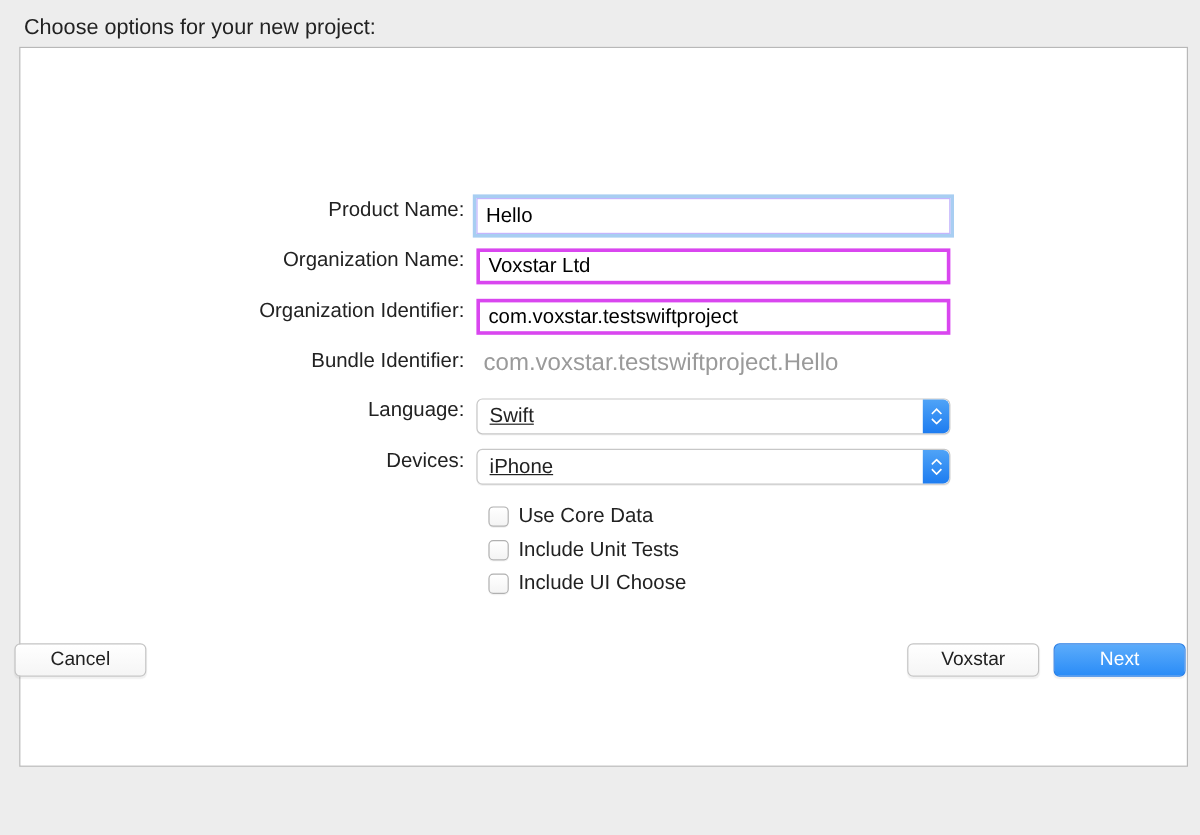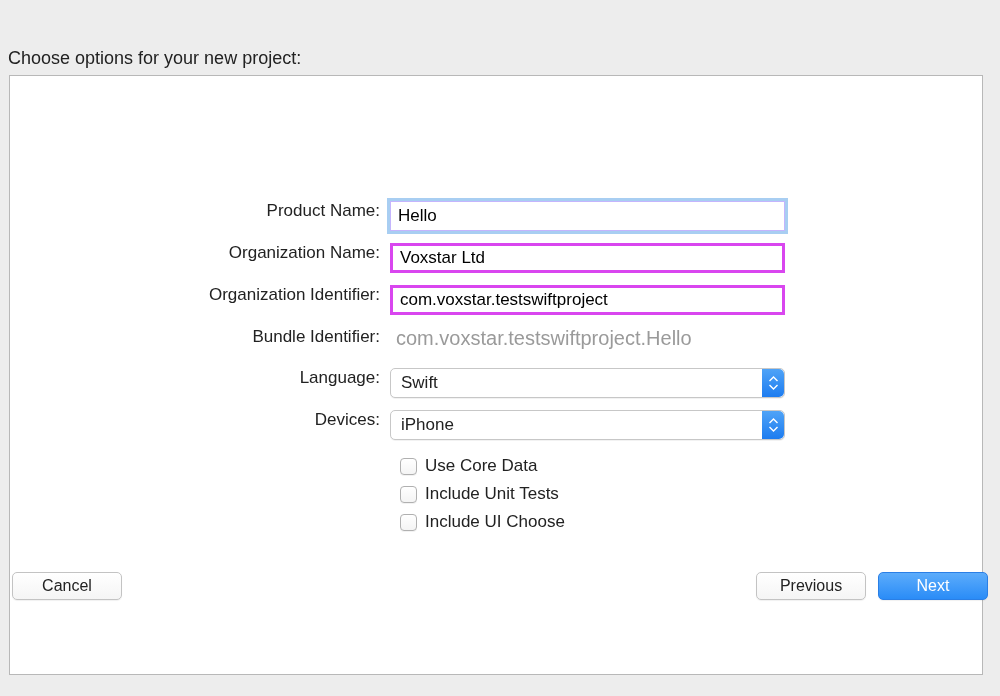--- a/index.html
+++ b/index.html
@@ -8,23 +8,22 @@
     font-size: 17px;
     color: #222;
     background: #ededed;
     width: 1000px;
     height: 696px;
     overflow: hidden;
   }
   .dialog {
     width: 1000px;
     height: 576px;
-    padding: 10px 12px 12px 4px;
+    padding: 10px 12px 12px 16px;
     position: relative;
-    margin-top: 36px;
   }
   .dialog-header {
     font-size: 18px;
     color: #222;
     padding: 2px 0 6px 4px;
   }
   .content-pane {
     background: #fff;
     border: 1px solid #b8b8b8;
     width: 974px;
@@ -67,20 +66,21 @@
     box-shadow: 0 0 0 3px #a8cef2;
   }
   .readonly-text {
     color: #9a9a9a;
     font-size: 20px;
     padding-left: 6px;
   }
   .select-wrap {
     position: relative;
     width: 395px;
+    text-decoration: underline;
   }
   .select-box {
     width: 100%;
     height: 30px;
     border: 1px solid #c7c7c7;
     border-radius: 5px;
     background: #fff;
     padding: 3px 30px 3px 10px;
     font-size: 17px;
     display: flex;
@@ -239,17 +239,17 @@
           <span class="checkbox-label">Include UI Choose</span>
         </div>
       </div>
 
     </div>
   </div>
 
   <div class="footer">
     <button class="btn">Cancel</button>
     <div class="footer-right">
-      <button class="btn">Previous</button>
+      <button class="btn">Voxstar</button>
       <button class="btn primary">Next</button>
     </div>
   </div>
 </div>
 
 </body></html>

